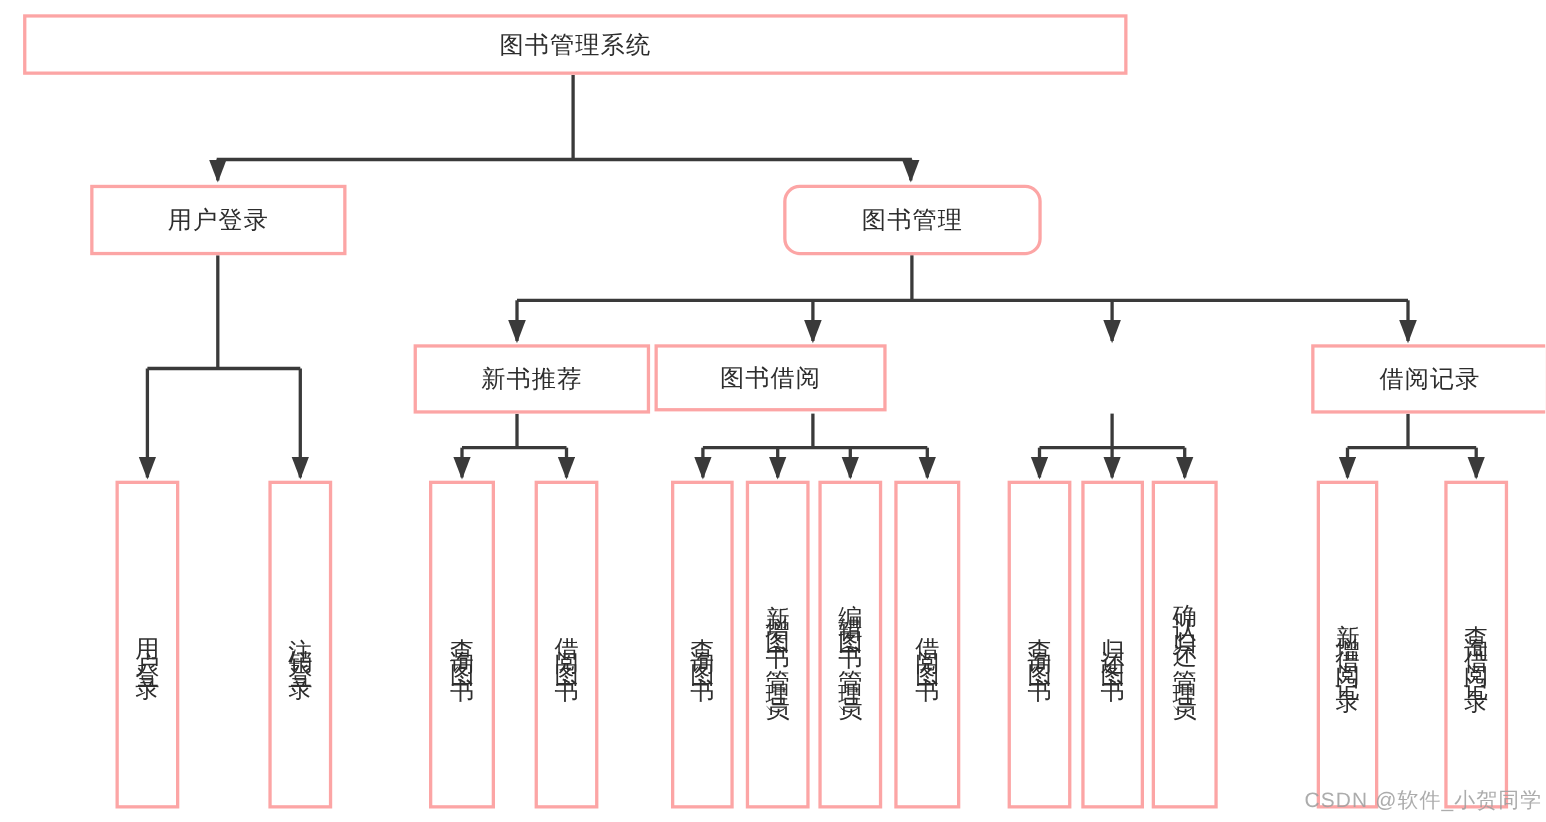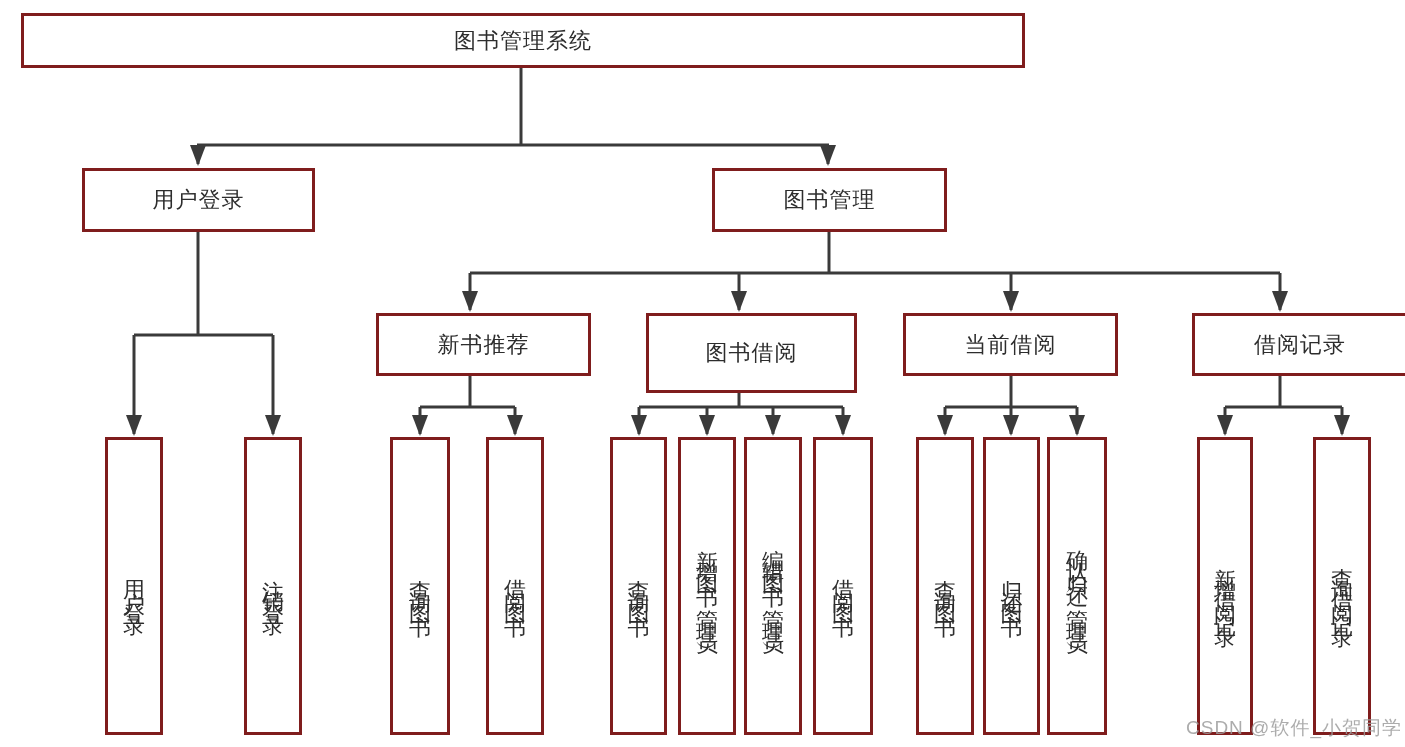--- a/index.html
+++ b/index.html
@@ -21,21 +21,21 @@
     top: 0;
     pointer-events: none;
   }
   .connectors line {
     stroke: #3a3a3a;
     stroke-width: 3;
   }
   .box {
     position: absolute;
     box-sizing: border-box;
-    border: 3px solid #7f1d1d;
+    border: 3px solid #fca5a5;
     background: #ffffff;
     display: flex;
     align-items: center;
     justify-content: center;
     color: #2d2d2d;
     font-size: 22px;
     line-height: 1;
   }
   .box .lbl {
     white-space: nowrap;
@@ -113,32 +113,29 @@
     <line x1="1342" y1="407" x2="1342" y2="434" marker-end="url(#arw)"></line>
   </svg>
 
   <div class="box" style="left:21px; top:13px; width:1004px; height:55px;">
     <span class="lbl">图书管理系统</span>
   </div>
 
   <div class="box" style="left:82px; top:168px; width:233px; height:64px;">
     <span class="lbl">用户登录</span>
   </div>
-  <div class="box" style="left:712px; top:168px; width:235px; height:64px;">
+  <div class="box" style="left:712px; top:168px; width:235px; height:64px;border-radius:15px;">
     <span class="lbl">图书管理</span>
   </div>
 
   <div class="box" style="left:376px; top:313px; width:215px; height:63px;">
     <span class="lbl">新书推荐</span>
   </div>
-  <div class="box" style="left:646px; top:313px; width:211px; height:80px;text-align:right;">
+  <div class="box" style="left:595px; top:313px; width:211px; height:61px;text-align:right;">
     <span class="lbl">图书借阅</span>
-  </div>
-  <div class="box" style="left:903px; top:313px; width:215px; height:63px;">
-    <span class="lbl">当前借阅</span>
   </div>
   <div class="box" style="left:1172px; top:313px; width:216px; height:63px;margin-left:20px;">
     <span class="lbl">借阅记录</span>
   </div>
 
   <div class="box vbox" style="left:105px; top:437px; width:58px; height:298px;">
     <span class="vlbl">用户登录</span>
   </div>
   <div class="box vbox" style="left:244px; top:437px; width:58px; height:298px;">
     <span class="vlbl">注销登录</span>

